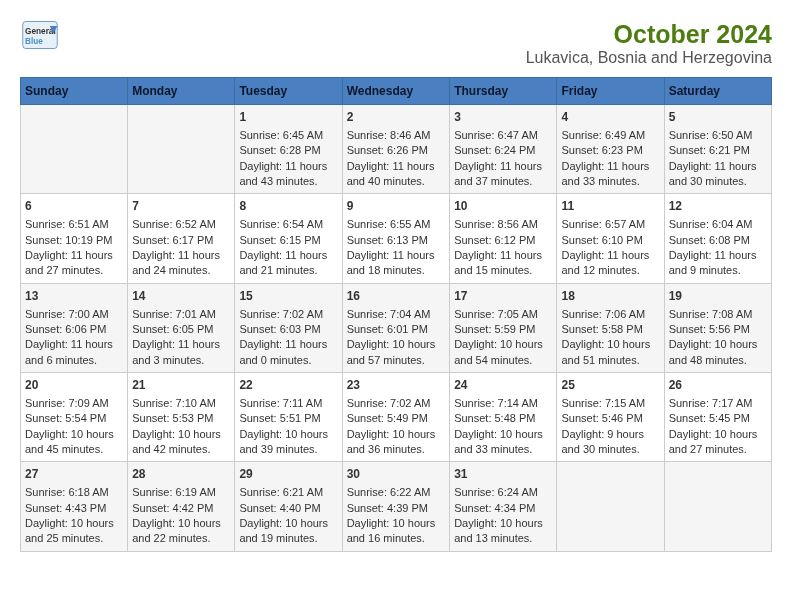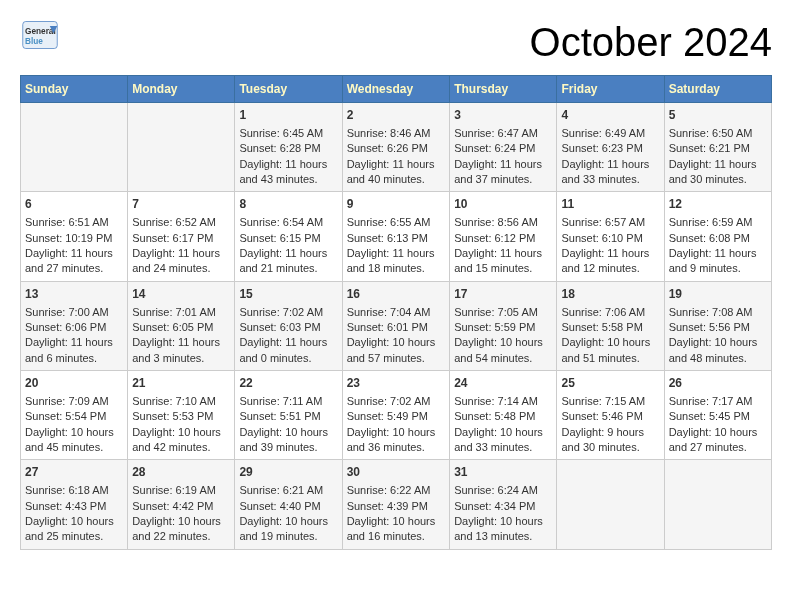--- a/index.html
+++ b/index.html
@@ -22,36 +22,36 @@
     }
     .logo-icon {
       width: 40px;
       height: 30px;
       margin-right: 4px;
     }
     .title-section {
       text-align: right;
     }
     .month-title {
-      font-size: 40px;
-      font-weight: normal;
-      color: #000000;
+      font-size: 25px;
+      font-weight: bold;
+      color: #4d7c0f;
     }
     .location {
       font-size: 16px;
       color: #555;
     }
     table {
       width: 100%;
       border-collapse: collapse;
       font-size: 11px;
     }
     thead tr th {
       background-color: #4a7fc1;
-      color: #fef9c3;
+      color: #0f172a;
       padding: 6px 4px;
       text-align: left;
       font-size: 12px;
       border: 1px solid #3a6fa0;
       margin-top: 42px;
     }
     tbody tr td {
       border: 1px solid #ccc;
       vertical-align: top;
       padding: 4px;
@@ -84,20 +84,21 @@
   <div class="logo">
     <svg class="logo-icon" viewBox="0 0 50 40">
       <rect x="2" y="2" width="46" height="36" rx="4" fill="#e8f0f8" stroke="#4a7fc1" stroke-width="1"></rect>
       <text x="5" y="18" font-size="11" font-weight="bold" fill="#333">General</text>
       <text x="5" y="32" font-size="11" font-weight="bold" fill="#4a90c4">Blue</text>
       <polygon points="38,8 48,8 43,18" fill="#4a7fc1"></polygon>
     </svg>
   </div>
   <div class="title-section">
     <div class="month-title">October 2024</div>
+    <div class="location">Lukavica, Bosnia and Herzegovina</div>
   </div>
 </div>
 
 <table>
   <thead>
     <tr id="weekday-header">
         <th>Sunday</th>
         <th>Monday</th>
         <th>Tuesday</th>
         <th>Wednesday</th>
@@ -116,21 +117,21 @@
         <td><span class="day-number">4</span><span>Sunrise: 6:49 AM</span><br><span>Sunset: 6:23 PM</span><br><span>Daylight: 11 hours and 33 minutes.</span></td>
         <td><span class="day-number">5</span><span>Sunrise: 6:50 AM</span><br><span>Sunset: 6:21 PM</span><br><span>Daylight: 11 hours and 30 minutes.</span></td>
       </tr>
       <tr>
         <td><span class="day-number">6</span><span>Sunrise: 6:51 AM</span><br><span>Sunset: 10:19 PM</span><br><span>Daylight: 11 hours and 27 minutes.</span></td>
         <td><span class="day-number">7</span><span>Sunrise: 6:52 AM</span><br><span>Sunset: 6:17 PM</span><br><span>Daylight: 11 hours and 24 minutes.</span></td>
         <td><span class="day-number">8</span><span>Sunrise: 6:54 AM</span><br><span>Sunset: 6:15 PM</span><br><span>Daylight: 11 hours and 21 minutes.</span></td>
         <td><span class="day-number">9</span><span>Sunrise: 6:55 AM</span><br><span>Sunset: 6:13 PM</span><br><span>Daylight: 11 hours and 18 minutes.</span></td>
         <td><span class="day-number">10</span><span>Sunrise: 8:56 AM</span><br><span>Sunset: 6:12 PM</span><br><span>Daylight: 11 hours and 15 minutes.</span></td>
         <td><span class="day-number">11</span><span>Sunrise: 6:57 AM</span><br><span>Sunset: 6:10 PM</span><br><span>Daylight: 11 hours and 12 minutes.</span></td>
-        <td><span class="day-number">12</span><span>Sunrise: 6:59 AM</span><br><span>Sunset: 6:08 PM</span><br><span>Daylight: 11 hours and 9 minutes.</span></td>
+        <td><span class="day-number">12</span><span>Sunrise: 6:04 AM</span><br><span>Sunset: 6:08 PM</span><br><span>Daylight: 11 hours and 9 minutes.</span></td>
       </tr>
       <tr>
         <td><span class="day-number">13</span><span>Sunrise: 7:00 AM</span><br><span>Sunset: 6:06 PM</span><br><span>Daylight: 11 hours and 6 minutes.</span></td>
         <td><span class="day-number">14</span><span>Sunrise: 7:01 AM</span><br><span>Sunset: 6:05 PM</span><br><span>Daylight: 11 hours and 3 minutes.</span></td>
         <td><span class="day-number">15</span><span>Sunrise: 7:02 AM</span><br><span>Sunset: 6:03 PM</span><br><span>Daylight: 11 hours and 0 minutes.</span></td>
         <td><span class="day-number">16</span><span>Sunrise: 7:04 AM</span><br><span>Sunset: 6:01 PM</span><br><span>Daylight: 10 hours and 57 minutes.</span></td>
         <td><span class="day-number">17</span><span>Sunrise: 7:05 AM</span><br><span>Sunset: 5:59 PM</span><br><span>Daylight: 10 hours and 54 minutes.</span></td>
         <td><span class="day-number">18</span><span>Sunrise: 7:06 AM</span><br><span>Sunset: 5:58 PM</span><br><span>Daylight: 10 hours and 51 minutes.</span></td>
         <td><span class="day-number">19</span><span>Sunrise: 7:08 AM</span><br><span>Sunset: 5:56 PM</span><br><span>Daylight: 10 hours and 48 minutes.</span></td>
       </tr>

